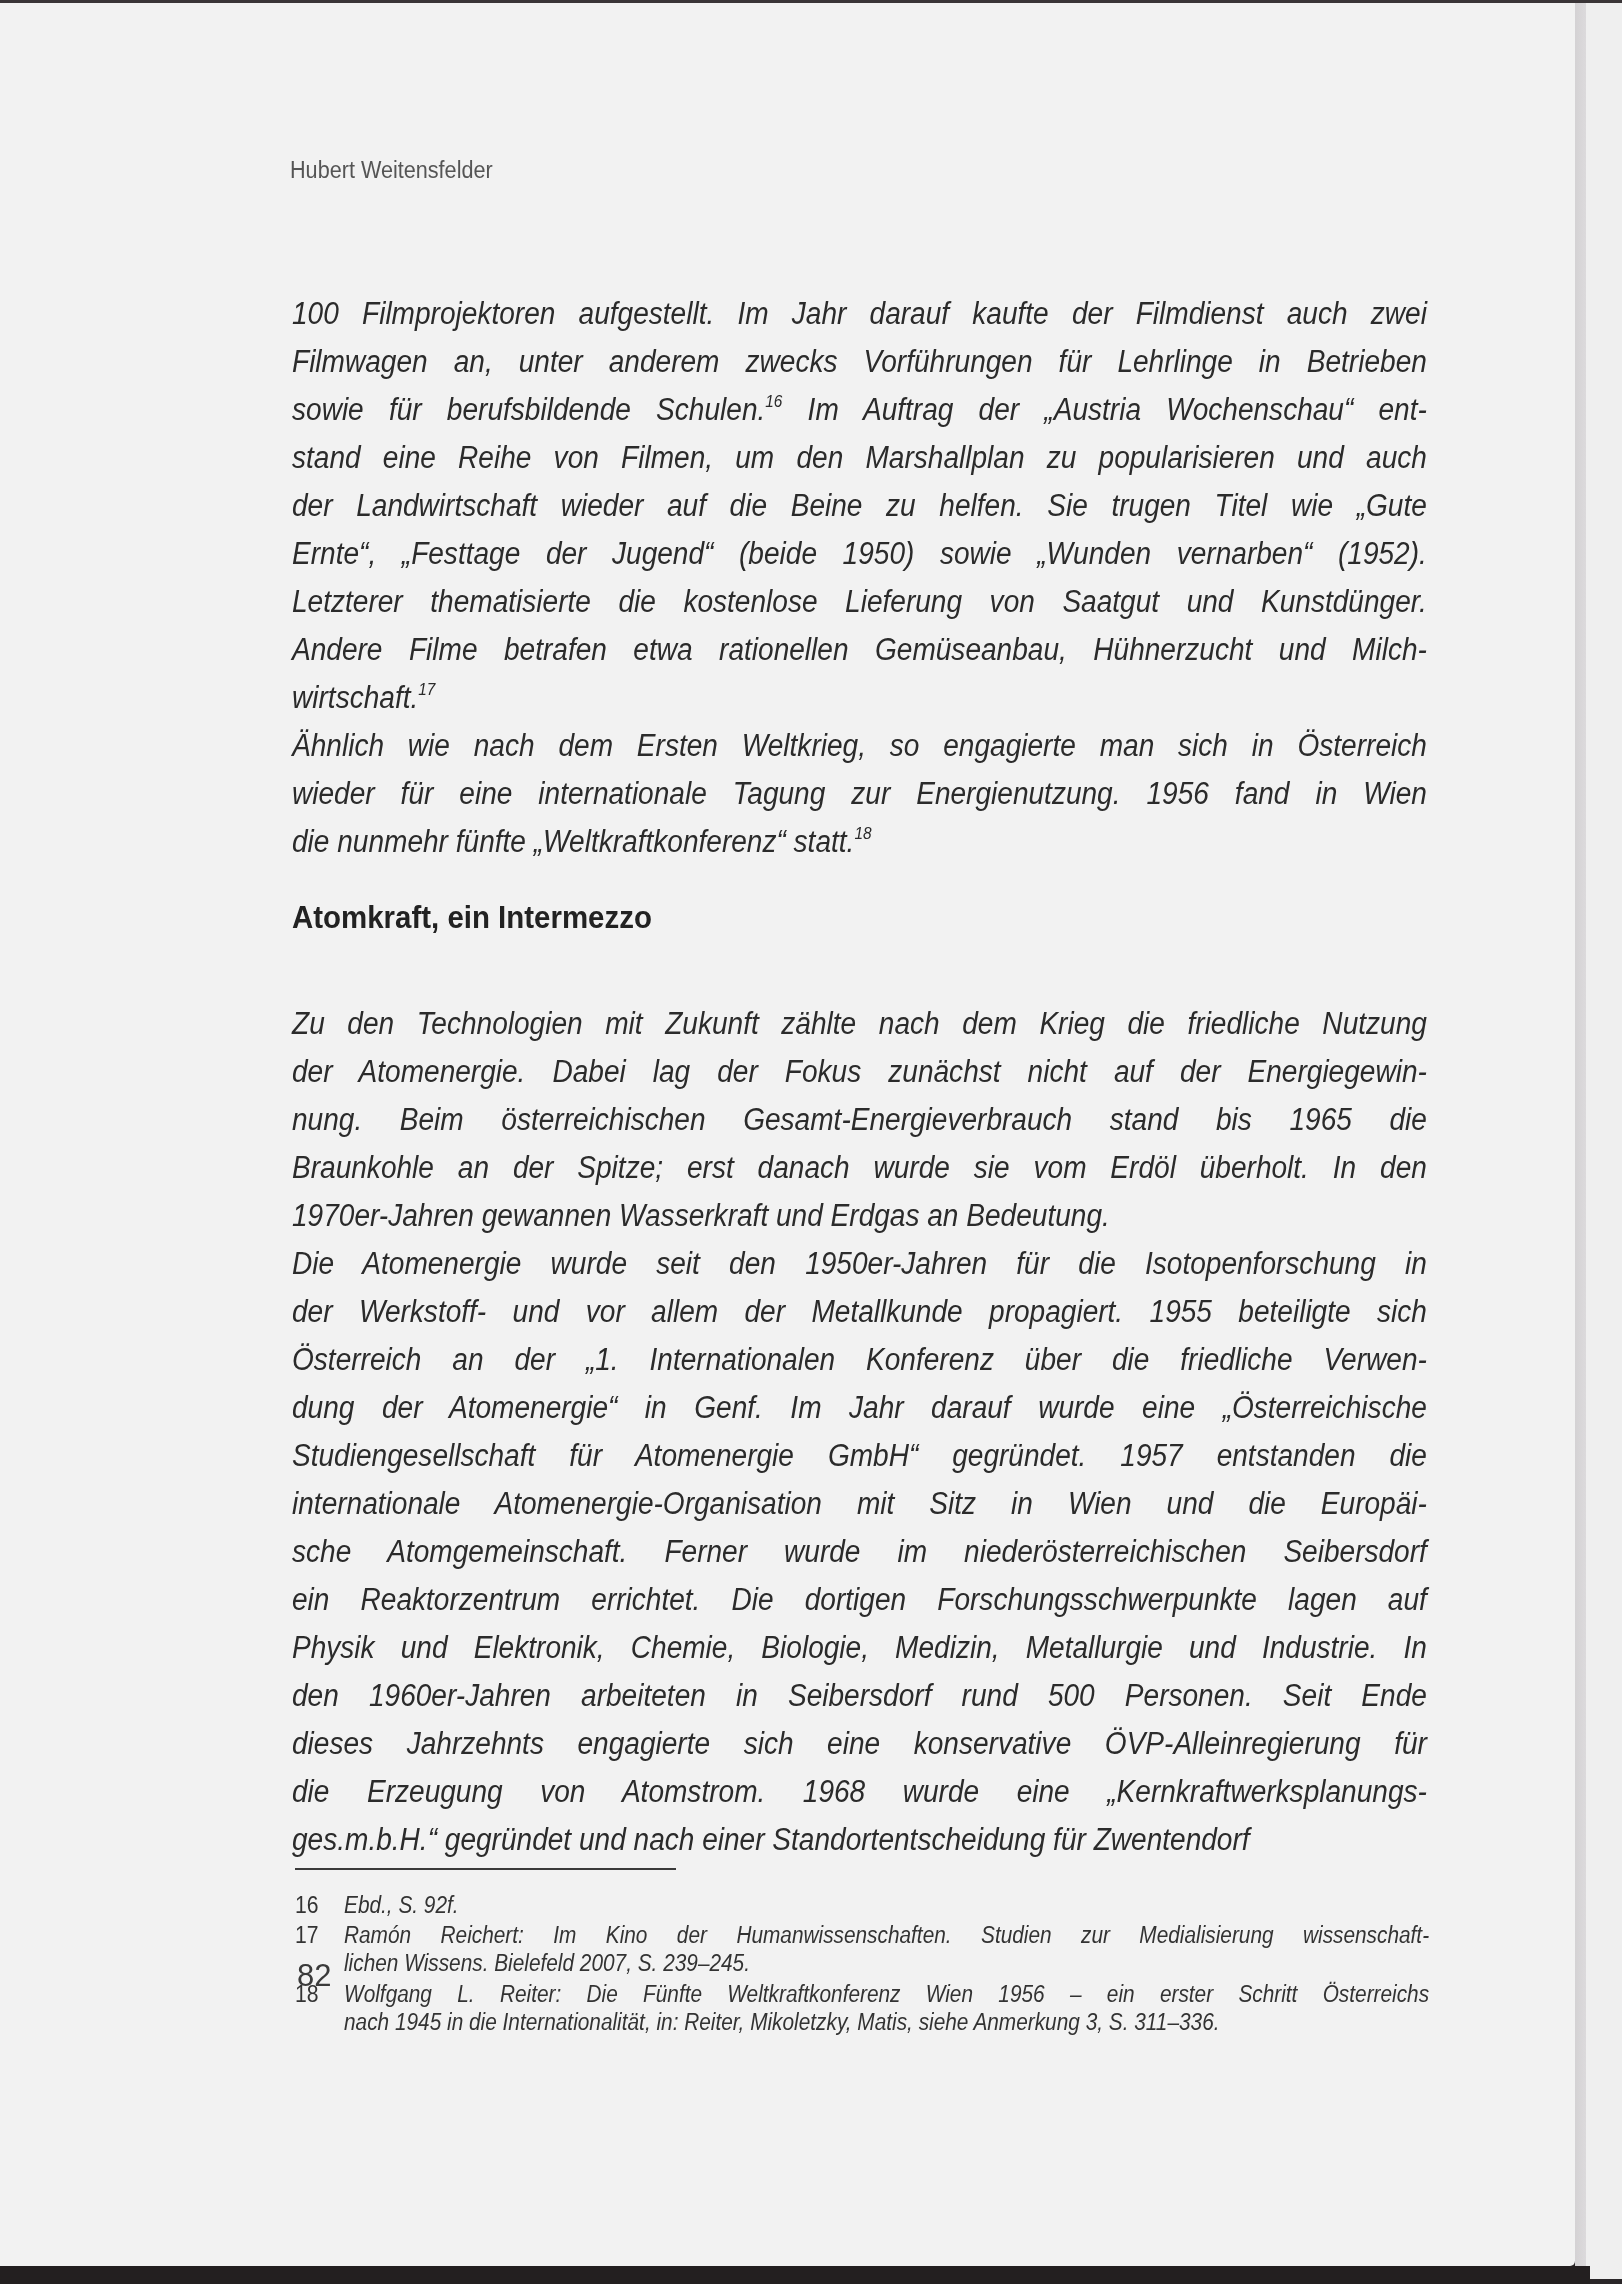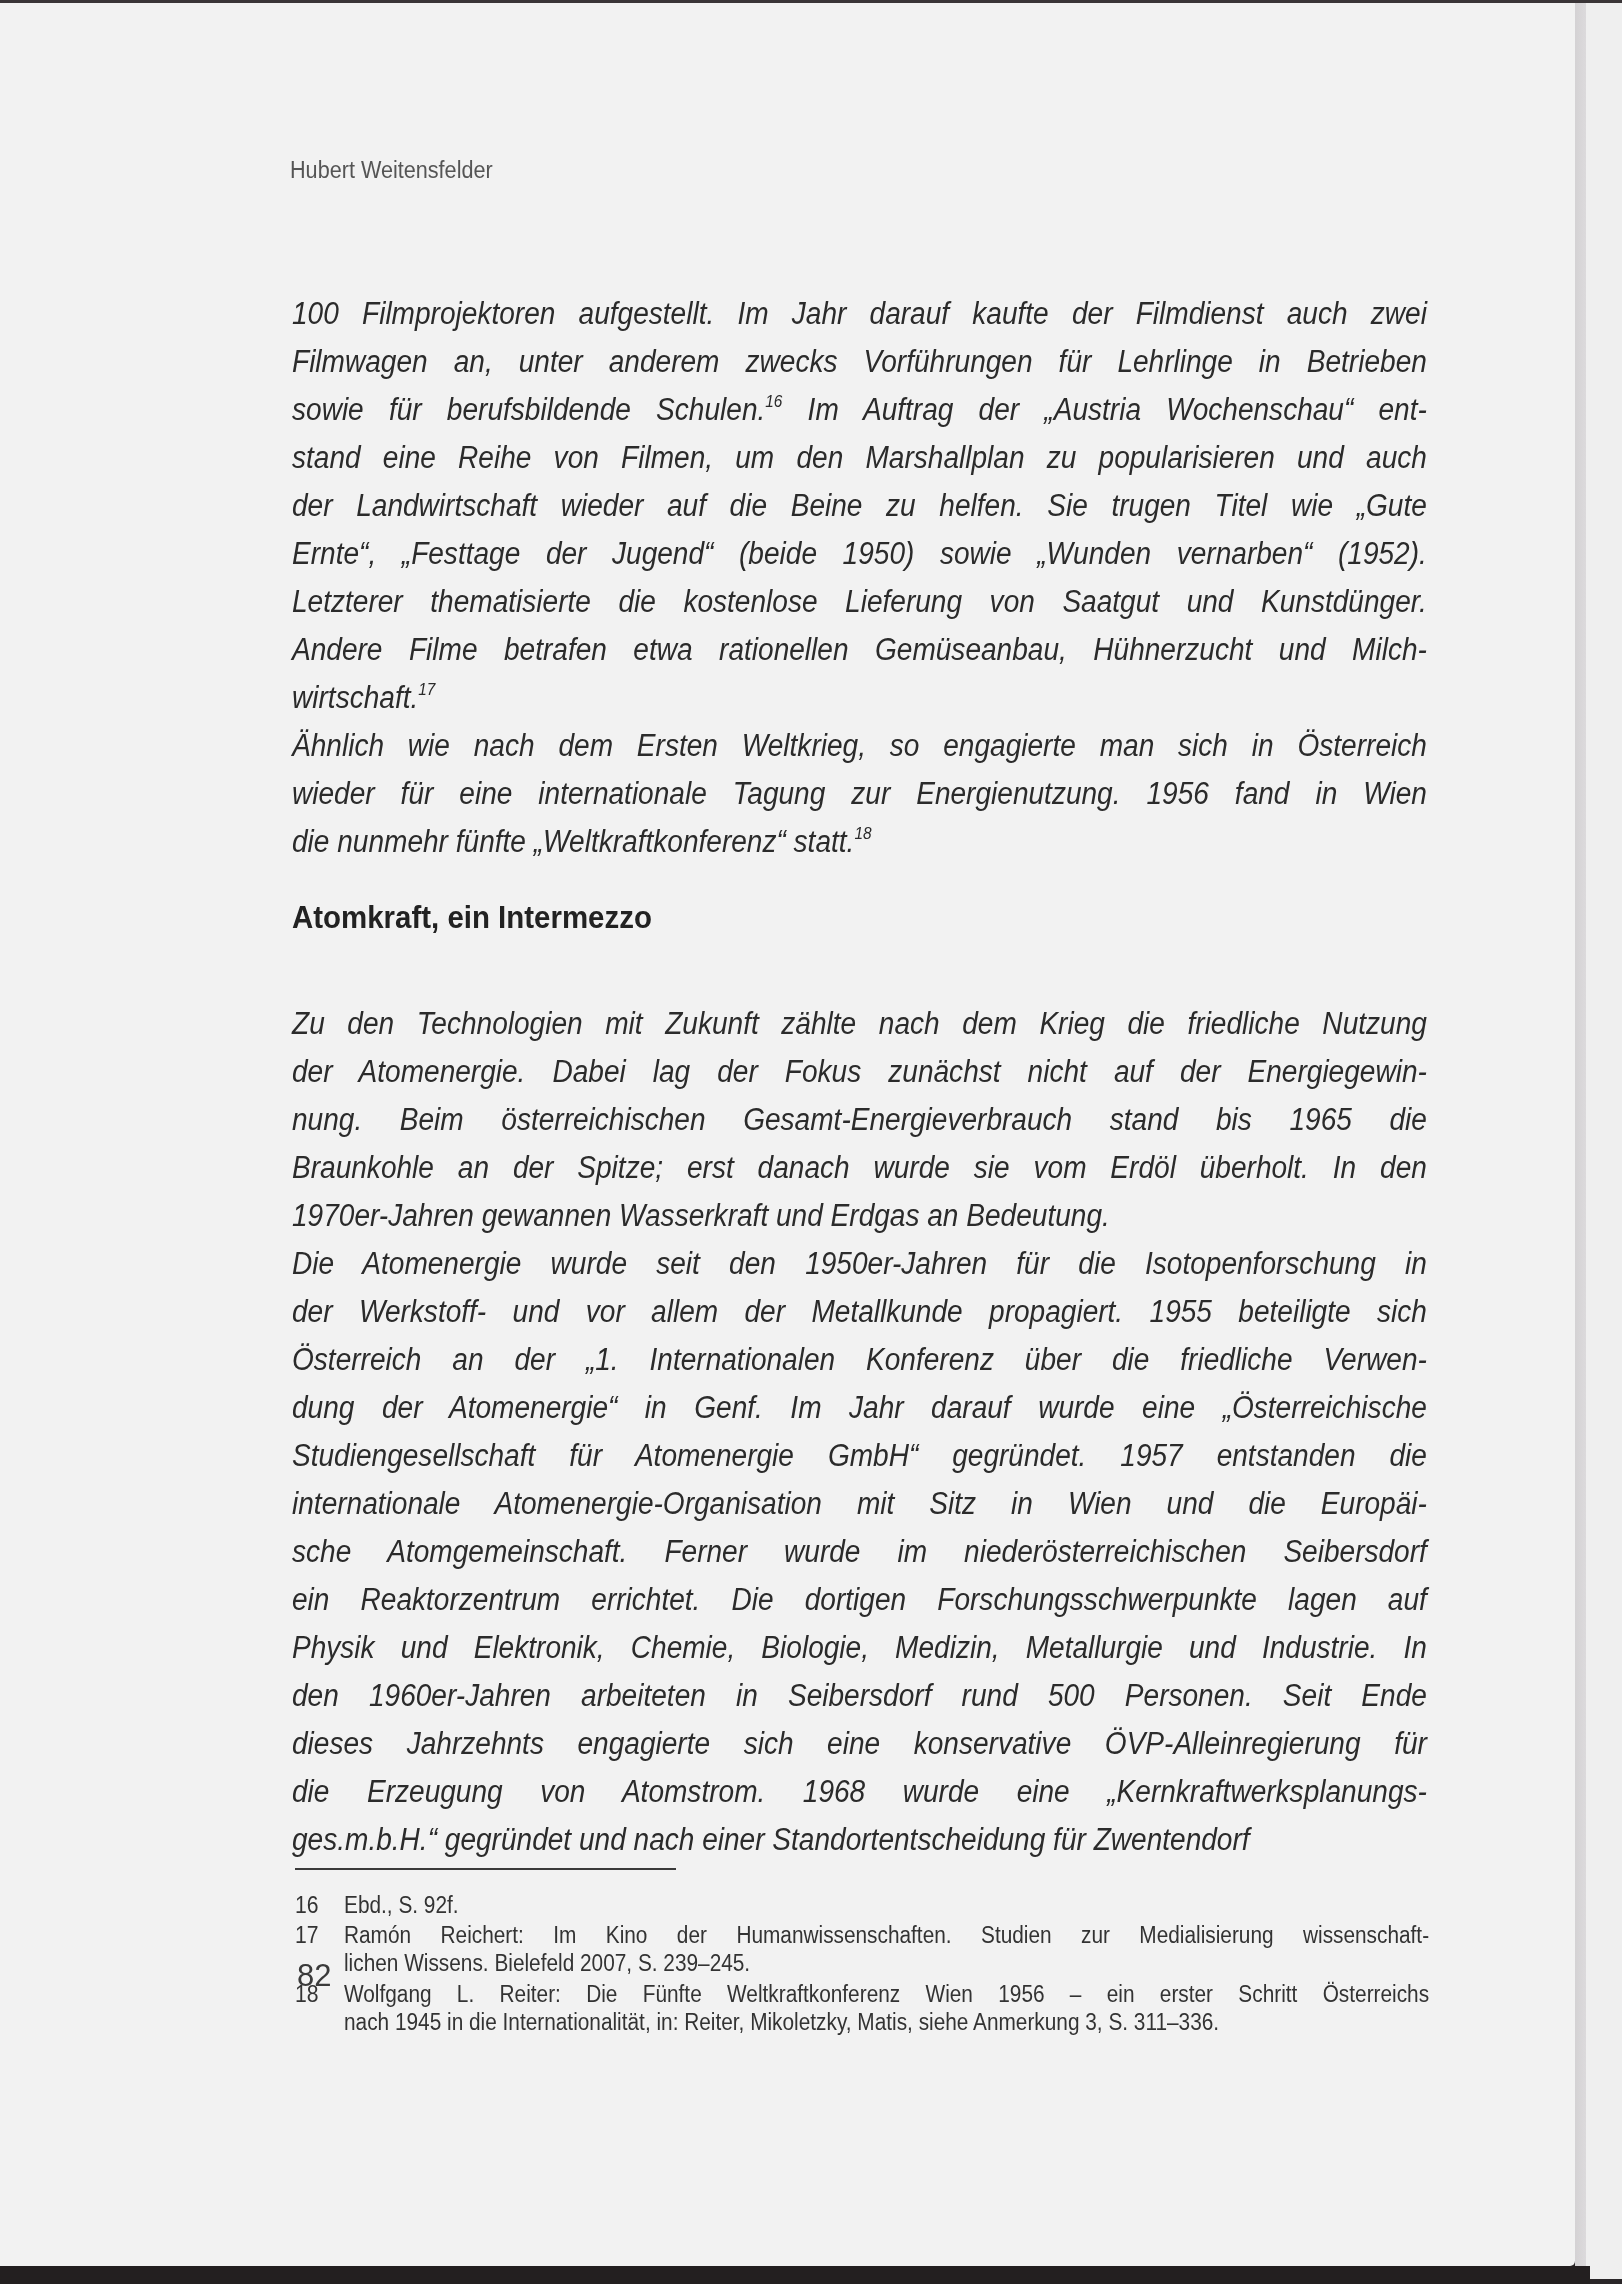--- a/index.html
+++ b/index.html
@@ -134,20 +134,21 @@
     .footnote .fn-num {
       position: absolute;
       left: 0;
       top: 0;
       transform: scaleX(0.92);
       transform-origin: left top;
     }
     .footnote .fn-text {
       display: block;
       margin-left: 49px;
+      font-style: italic;
     }
     .footnote .fn-line {
       display: block;
       white-space: nowrap;
       text-align: justify;
       text-align-last: justify;
       width: 1199px;
       transform: scaleX(0.905);
       transform-origin: left top;
     }

